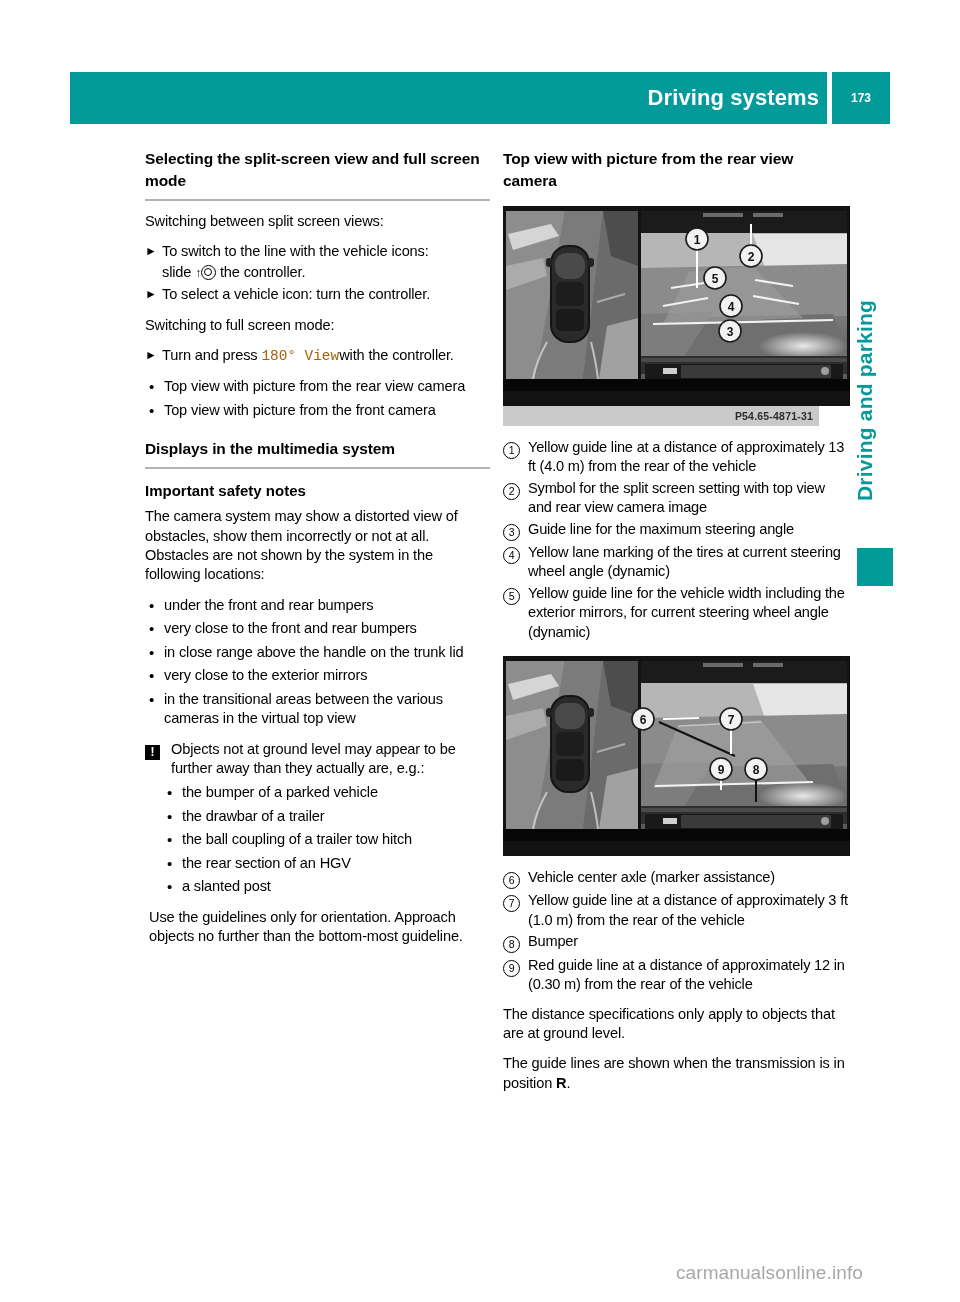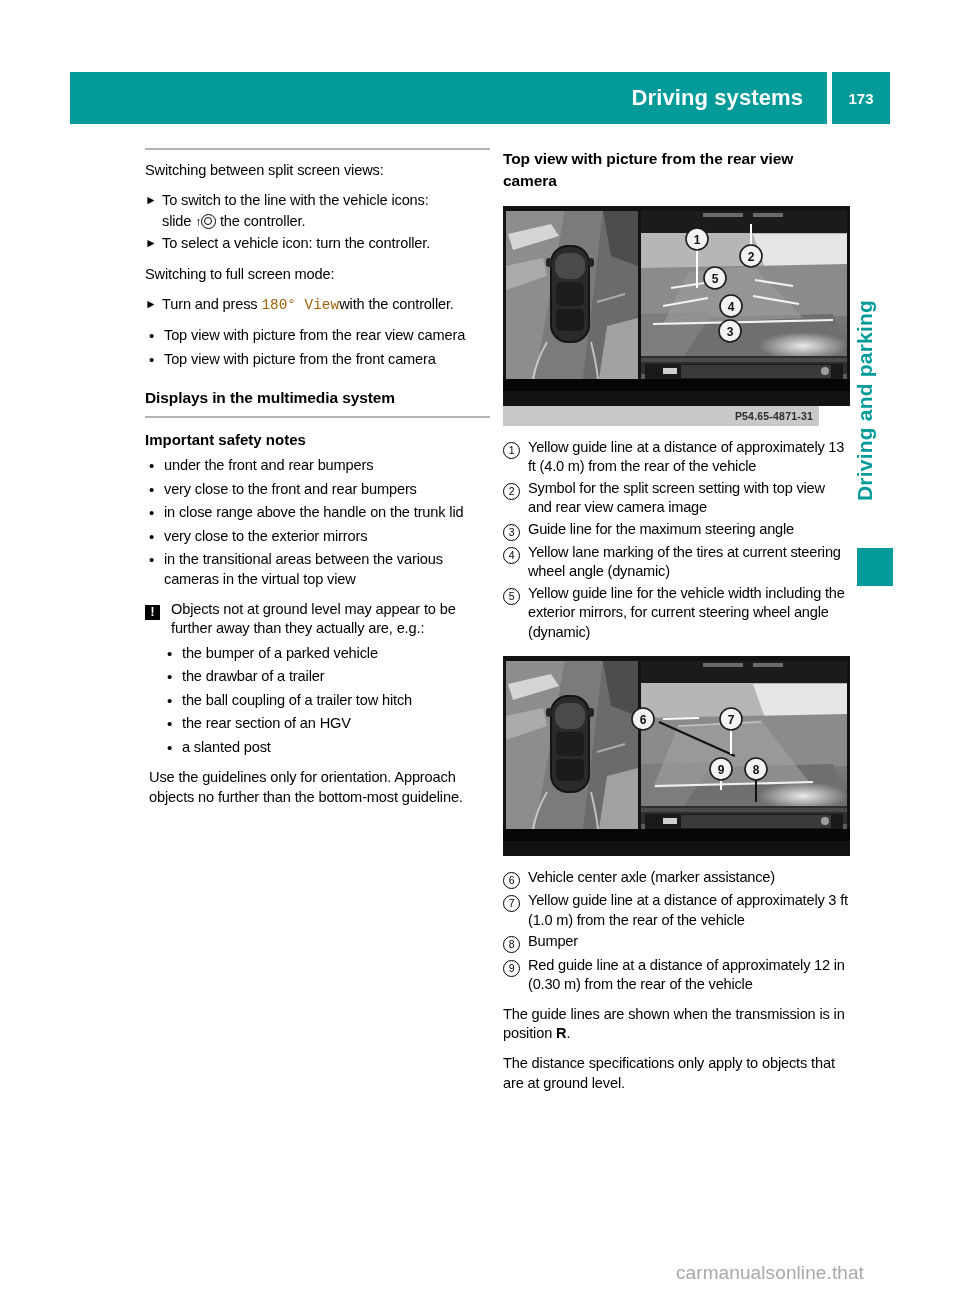--- a/index.html
+++ b/index.html
@@ -25,21 +25,21 @@
     height: 52px;
     display: flex;
     align-items: stretch;
   }
   .header-title-block {
     flex: 1 1 auto;
     background: #039a9a;
     display: flex;
     align-items: center;
     justify-content: flex-end;
-    padding-right: 24px;
+    padding-right: 8px;
   }
   .header-title {
     color: #ffffff;
     font-size: 22px;
     font-weight: bold;
     letter-spacing: 0.1px;
     line-height: 1;
   }
   .header-gap {
     width: 5px;
@@ -48,21 +48,21 @@
   }
   .header-page-block {
     flex: 0 0 58px;
     background: #039a9a;
     display: flex;
     align-items: center;
     justify-content: center;
   }
   .header-page-num {
     color: #ffffff;
-    font-size: 15px;
+    font-size: 12px;
     font-weight: bold;
     line-height: 1;
   }
 
   
   .side-tab-label {
     position: absolute;
     left: 853px;
     top: 300px;
     color: #039a9a;
@@ -297,20 +297,21 @@
   <div class="header-page-block">
     <span class="header-page-num">173</span>
   </div>
 </div>
 
 <div class="side-tab-label">Driving and parking</div>
 <div class="side-tab-marker"></div>
 
 <div class="col col-left">
 
+  <h1 class="h1">Selecting the split-screen view and full screen mode</h1>
   <hr class="rule">
 
   <p class="body">Switching between split screen views:</p>
 
   <ul class="steps">
     <li class="step">
       <span class="step-marker">►</span>
       <span class="step-text">
         <span>To switch to the line with the vehicle icons:</span><br>
         <span>slide</span>
@@ -344,20 +345,21 @@
       <span class="dot-marker">•</span>
       <span class="dot-text">Top view with picture from the front camera</span>
     </li>
   </ul>
 
   <h1 class="h1" style="margin-top:18px;">Displays in the multimedia system</h1>
   <hr class="rule">
 
   <h2 class="h2">Important safety notes</h2>
 
+  <p class="body">The camera system may show a distorted view of obstacles, show them incorrectly or not at all. Obstacles are not shown by the system in the following locations:</p>
 
   <ul class="dots">
     <li class="dot-item">
       <span class="dot-marker">•</span>
       <span class="dot-text">under the front and rear bumpers</span>
     </li>
     <li class="dot-item">
       <span class="dot-marker">•</span>
       <span class="dot-text">very close to the front and rear bumpers</span>
     </li>
@@ -625,19 +627,19 @@
     <li class="callout">
       <span class="callout-num"><span class="num-circle">8</span></span>
       <span class="callout-text">Bumper</span>
     </li>
     <li class="callout">
       <span class="callout-num"><span class="num-circle">9</span></span>
       <span class="callout-text">Red guide line at a distance of approximately 12 in (0.30 m) from the rear of the vehicle</span>
     </li>
   </ul>
 
+  <p class="body">The distance specifications only apply to objects that are at ground level.</p>
+
   <p class="body tail"><span>The guide lines are shown when the transmission is in position </span><strong>R</strong><span>.</span></p>
 
-  <p class="body">The distance specifications only apply to objects that are at ground level.</p>
-
 </div>
 
-<div class="watermark">carmanualsonline.that</div>
+<div class="watermark">carmanualsonline.info</div>
 
 </body></html>

